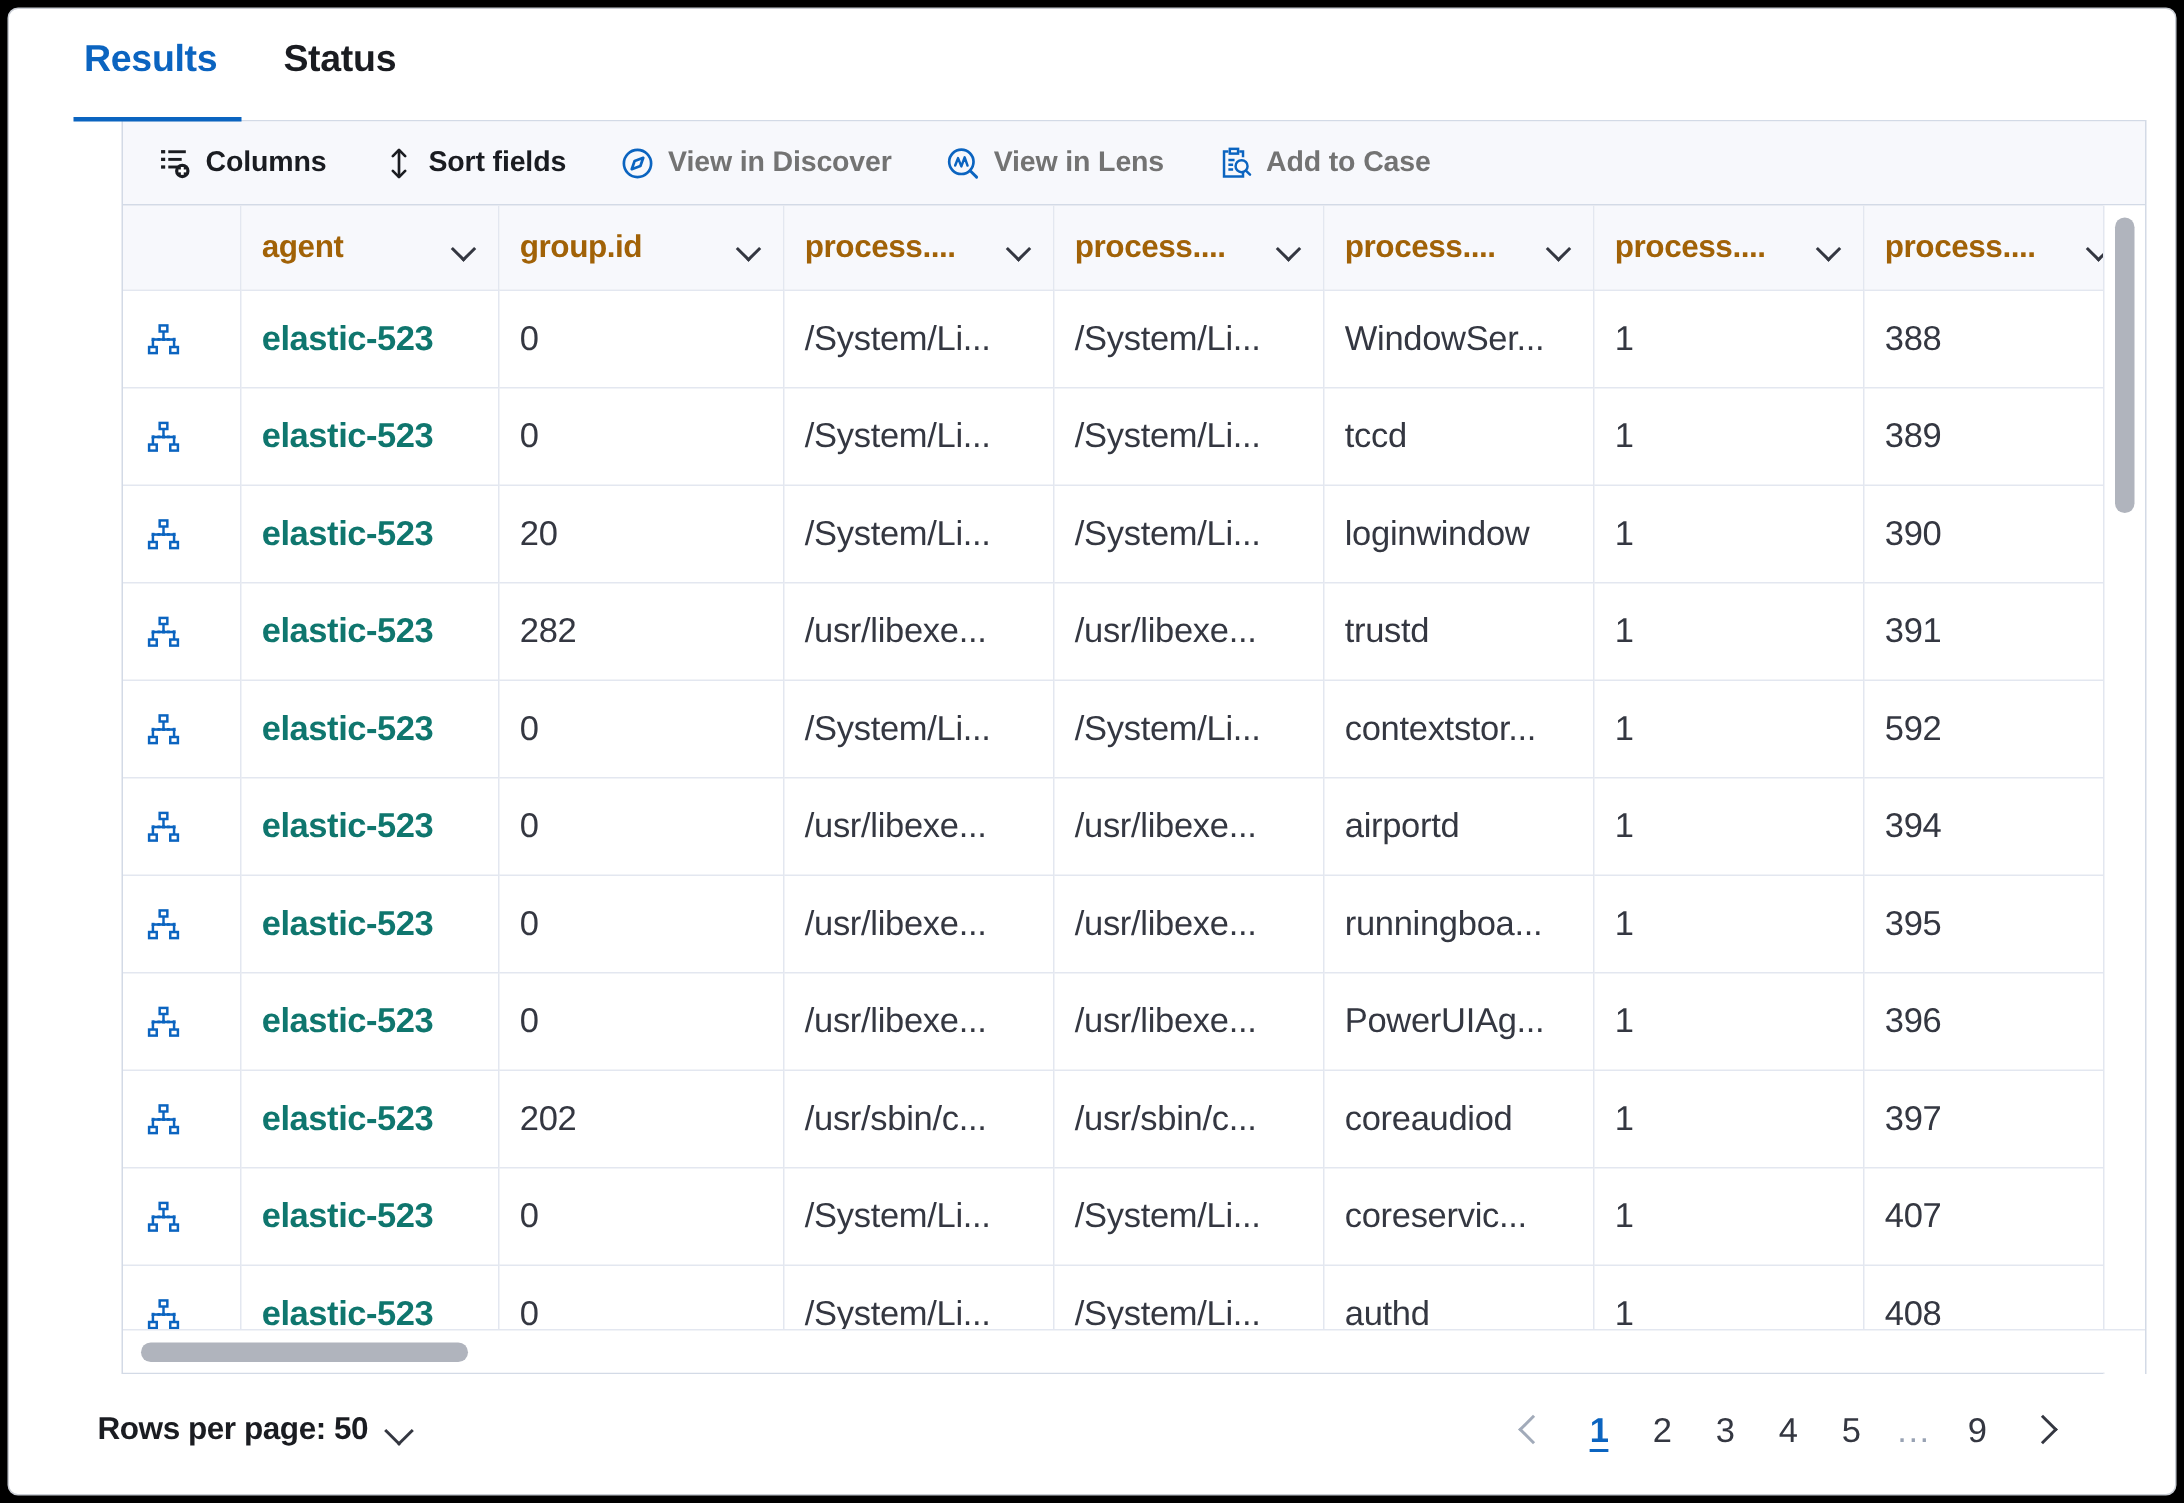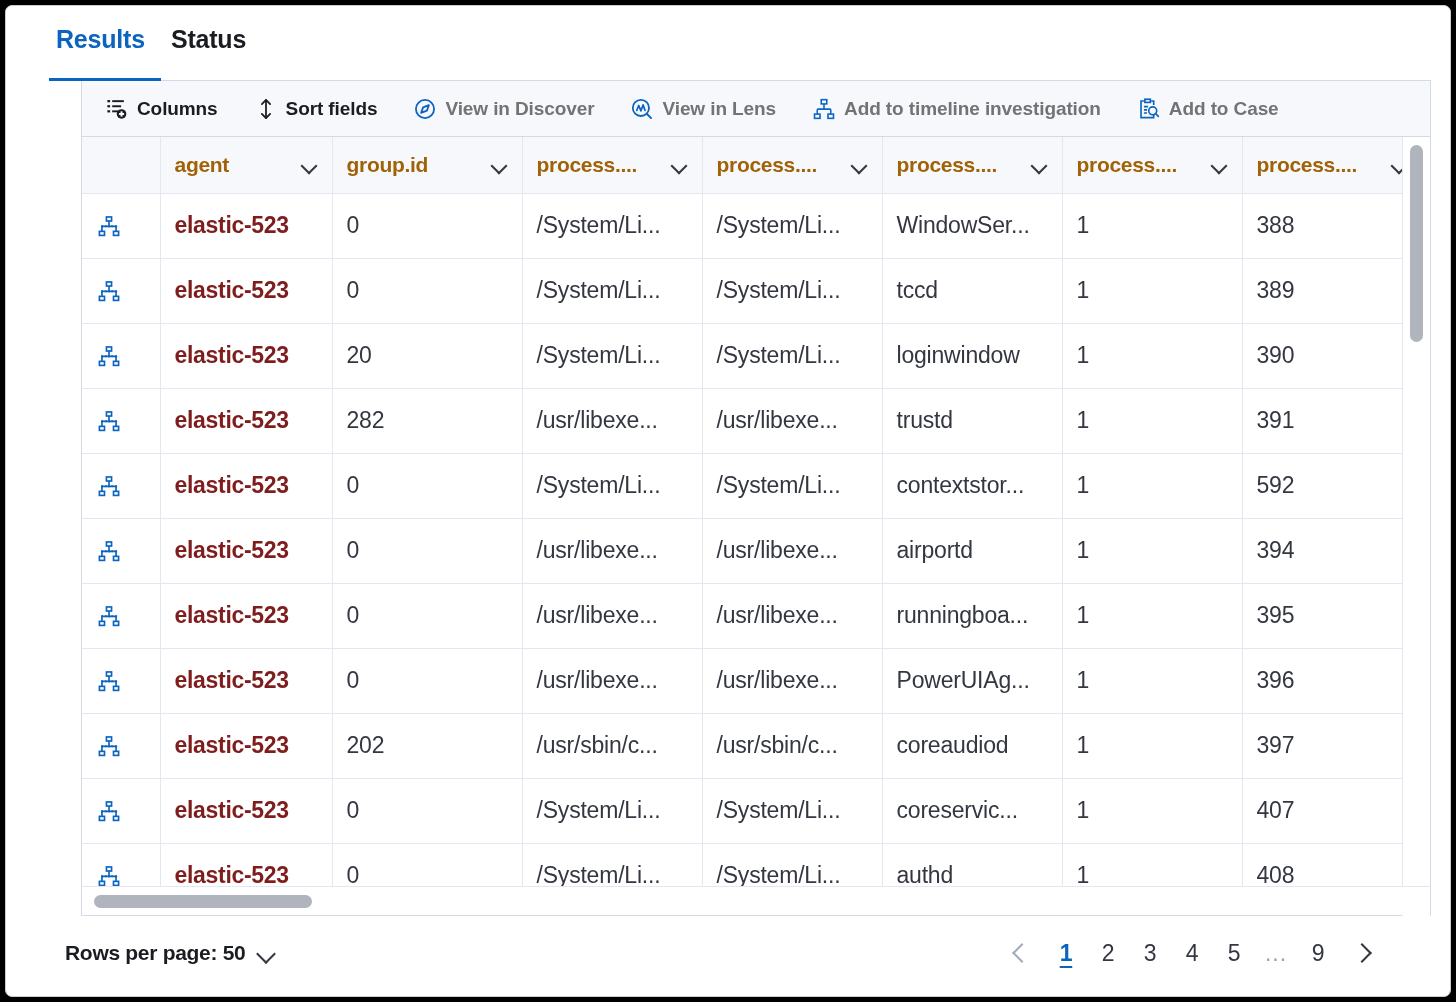--- a/index.html
+++ b/index.html
@@ -19,21 +19,21 @@
     overflow: hidden;
   }
 
   
   .tabs {
     position: absolute;
     left: 43px; top: 12px;
     height: 60px;
     display: flex;
     align-items: flex-start;
-    gap: 12px;
+    gap: 30px;
   }
   .tab {
     font-size: 25px;
     font-weight: bold;
     letter-spacing: -0.2px;
     color: #1a1c21;
     padding: 8px 7px 17px 7px;
     cursor: pointer;
     line-height: 1.1;
   }
@@ -128,21 +128,21 @@
     transform: rotate(45deg);
   }
   table.grid tbody td {
     height: 65px;
     font-size: 23px;
     color: #343741;
     letter-spacing: -0.2px;
   }
   td.c-icon { padding: 0; text-align: center; width: 78px; }
   td.c-agent a {
-    color: #7f1d1d;
+    color: #0f766e;
     font-weight: bold;
     text-decoration: none;
     cursor: pointer;
     font-size: 23px;
     letter-spacing: -0.3px;
   }
   .row-icon { display: inline-block; vertical-align: middle; width: 26px; height: 24px; }
 
   
   col.w-icon   { width: 78px; }
@@ -292,31 +292,20 @@
 
       <div class="tb-btn blue">
         <svg class="tb-icon" viewBox="0 0 16 16">
           <circle cx="7.2" cy="7.2" r="5.9" fill="none" stroke="#0b64c0" stroke-width="1.3"></circle>
           <path d="M4.2 9 L5.6 5.4 L7.2 9.4 L8.8 5 L10.2 9" fill="none" stroke="#0b64c0" stroke-width="1.2" stroke-linejoin="round" stroke-linecap="round"></path>
           <path d="M11.6 11.6 L14.6 14.6" stroke="#0b64c0" stroke-width="1.4" stroke-linecap="round"></path>
         </svg>
         <span class="lbl">View in Lens</span>
       </div>
 
-      <div class="tb-btn blue">
-        <svg class="tb-icon" viewBox="0 0 16 16">
-          <g stroke="#0b64c0" stroke-width="1.15" fill="none">
-            <rect x="6" y="1.2" width="4" height="3.1"></rect>
-            <rect x="1.1" y="11.7" width="4" height="3.1"></rect>
-            <rect x="10.9" y="11.7" width="4" height="3.1"></rect>
-            <path d="M8 4.3 V8.1 M3.1 11.7 V8.1 M12.9 11.7 V8.1 M3.1 8.1 H12.9"></path>
-          </g>
-        </svg>
-        <span class="lbl">Add to timeline investigation</span>
-      </div>
 
       <div class="tb-btn blue">
         <svg class="tb-icon" viewBox="0 0 16 16">
           <g stroke="#0b64c0" stroke-width="1.2" fill="none">
             <path d="M4.3 2.2 H2.2 V14.3 H11.4 V11.6"></path>
             <path d="M9.6 2.2 H11.4 V5"></path>
             <rect x="5" y="0.9" width="4" height="2.3"></rect>
             <path d="M4.3 6.3 H7.3 M4.3 8.6 H6.6 M4.3 10.9 H6.6"></path>
             <circle cx="10.7" cy="9.3" r="2.9"></circle>
             <path d="M12.8 11.4 L14.8 13.4" stroke-linecap="round"></path>

